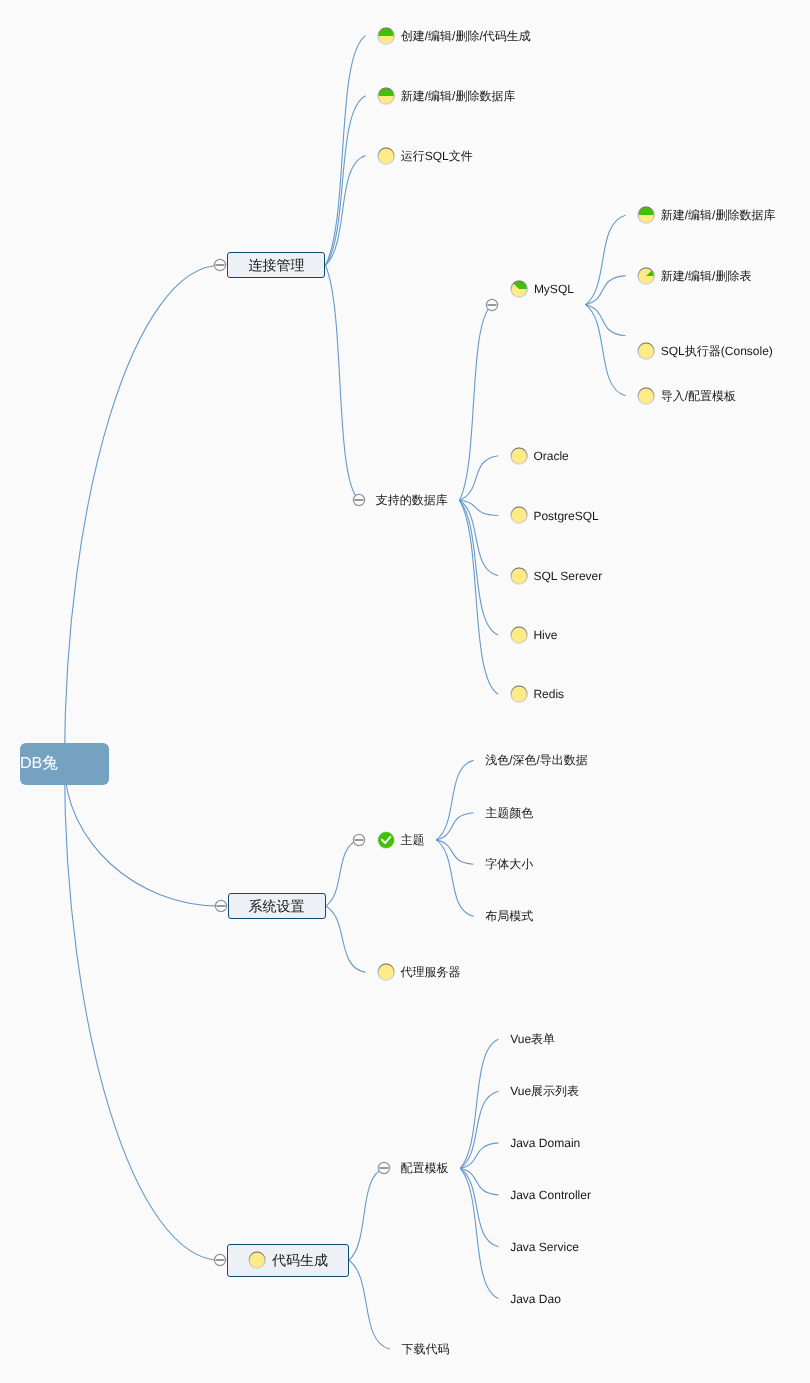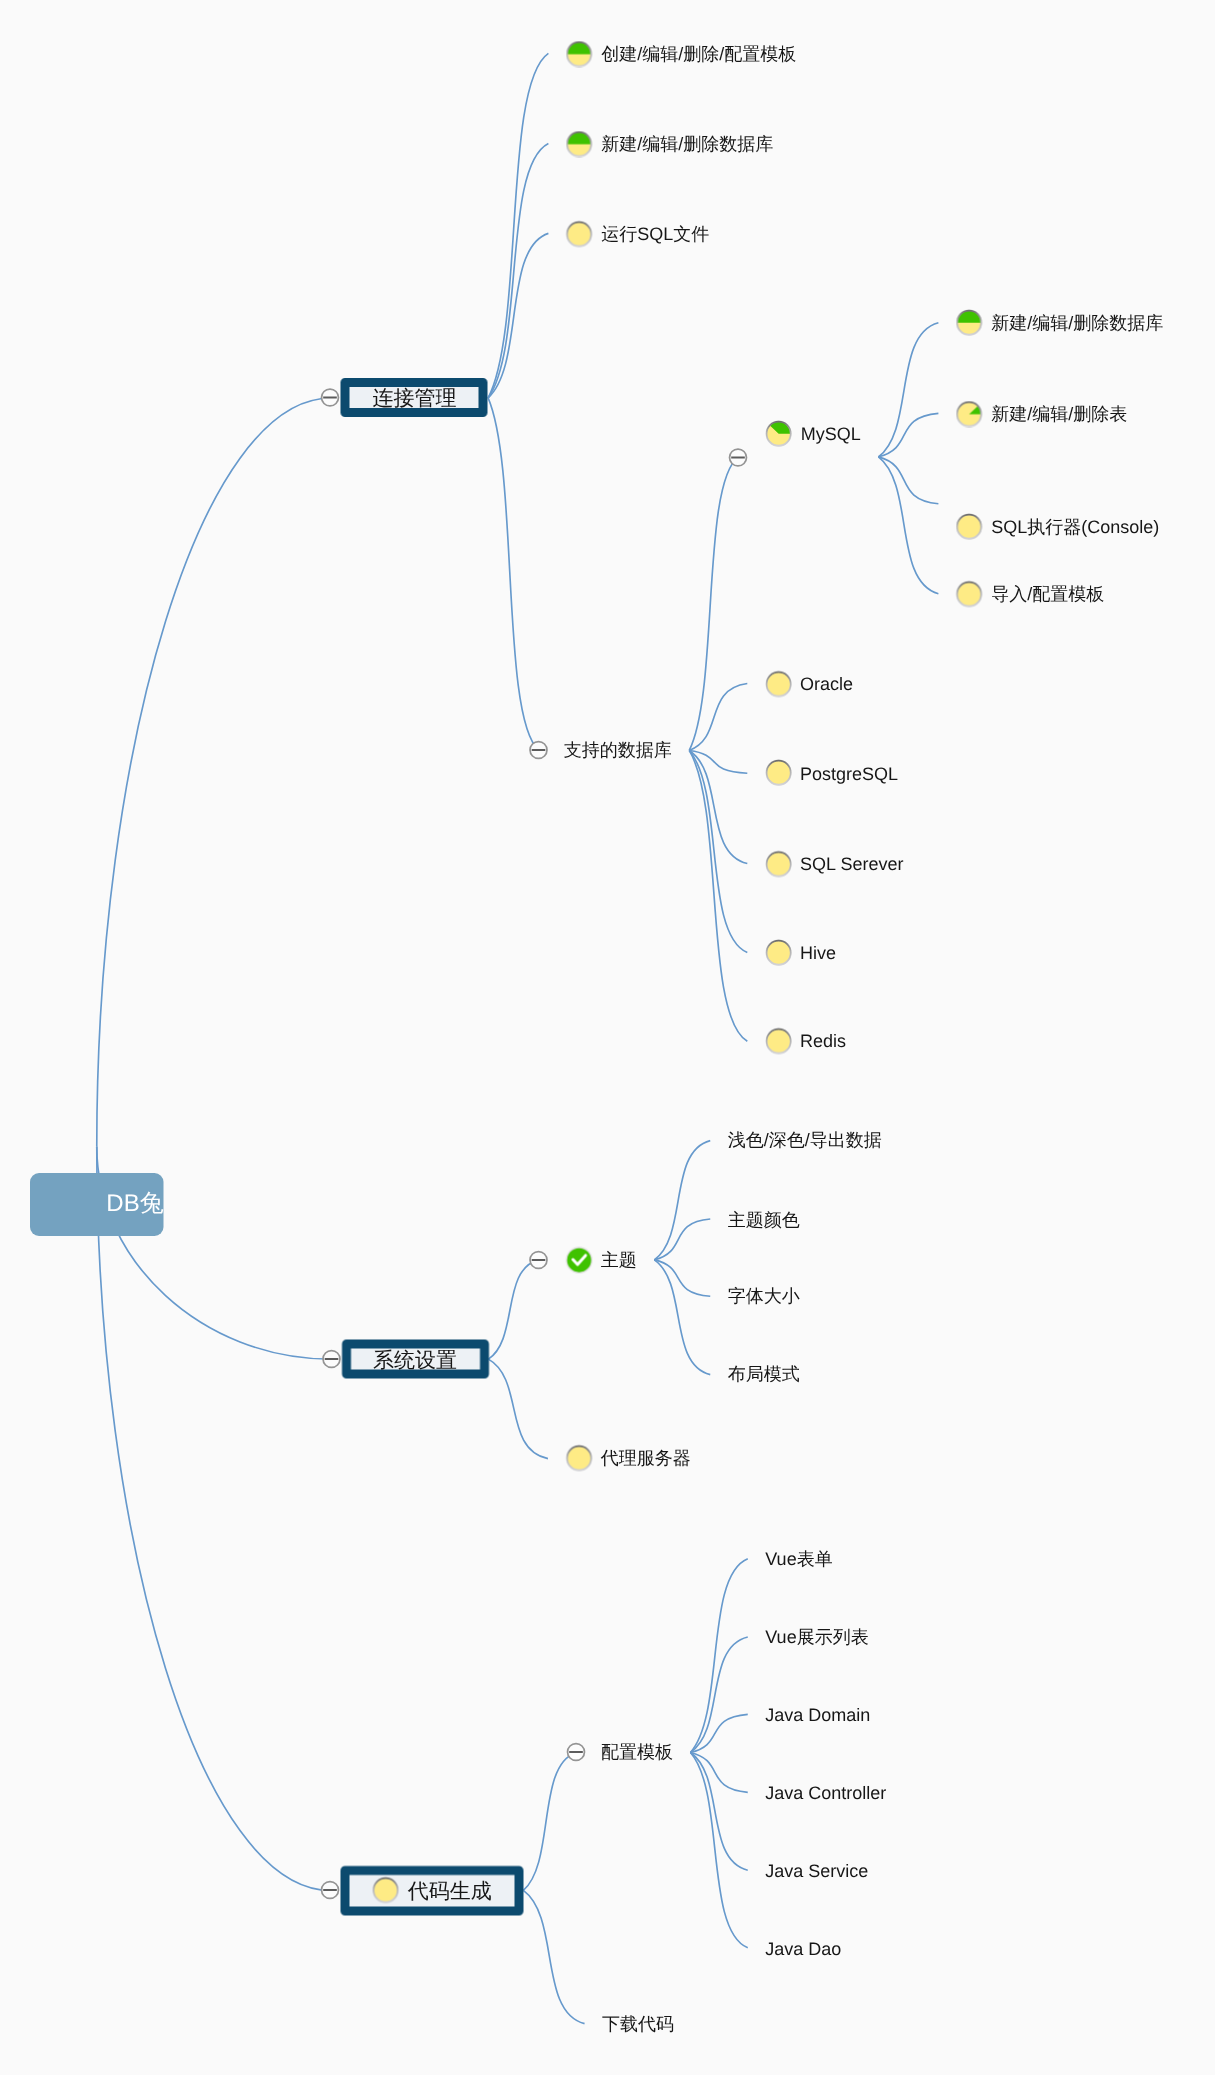--- a/index.html
+++ b/index.html
@@ -10,23 +10,23 @@
        text-rendering:geometricPrecision;}
   #canvas{position:relative;width:810px;height:1383px;
           transform:translateZ(0);}
   #links{position:absolute;left:0;top:0;width:810px;height:1383px;}
   #links path{fill:none;stroke:#6699cc;stroke-width:1.1;}
   .node{position:absolute;display:flex;align-items:center;white-space:nowrap;
         box-sizing:border-box;transform:translateZ(0);}
   .node-text{font-size:12px;color:#161616;line-height:1;
              display:inline-block;transform:translateZ(0);}
   .boxed .node-text{font-size:14px;}
-  .root{background:#74a2c0;border-radius:6px;justify-content:flex-end;margin-top:39px;}
+  .root{background:#74a2c0;border-radius:6px;justify-content:flex-start;}
   .root .node-text{font-size:16px;color:#ffffff;}
-  .boxed{background:#edf1f5;border:6px solid #0c4a6e;border-radius:3px;
+  .boxed{background:#edf1f5;border:1px solid #0c4a6e;border-radius:3px;
          justify-content:center;}
   .plain{background:transparent;}
   .icon{display:flex;margin-right:5.3px;}
   .expander{position:absolute;width:14px;height:14px;}
 </style>
 </head>
 <body>
 
 <div id="canvas">
 <svg id="links" width="810" height="1383">
@@ -81,21 +81,21 @@
               <stop offset="0.45" stop-color="#b3b3b3"></stop>
               <stop offset="1" stop-color="#d2d2d6"></stop>
             </linearGradient>
           </defs>
           <circle cx="9.1" cy="9.1" r="8.75" fill="#dcdcdc"></circle>
           <circle cx="9.1" cy="9.1" r="8.0" fill="#feeb85"></circle>
           <path d="M9.1 9.1 L1.10 9.10 A8.00 8.00 0 0 1 17.10 9.10 Z" fill="#3fc200"></path>
           <circle cx="9.1" cy="9.1" r="8.0" fill="none" stroke="url(#g1362)" stroke-width="1.05"></circle>
         </svg>
       </span>
-      <span class="node-text">创建/编辑/删除/配置模板</span>
+      <span class="node-text">创建/编辑/删除/代码生成</span>
     </div>
     <div class="node plain" id="n-c2" style="left:377.30px;top:86.70px;width:138.17px;height:18px">
       <span class="icon">
         <svg width="18.2" height="18.2" viewBox="0 0 18.2 18.2">
           <defs>
             <linearGradient id="g1362" x1="0" y1="0" x2="0" y2="1">
               <stop offset="0" stop-color="#6f6f6f"></stop>
               <stop offset="0.45" stop-color="#b3b3b3"></stop>
               <stop offset="1" stop-color="#d2d2d6"></stop>
             </linearGradient>

